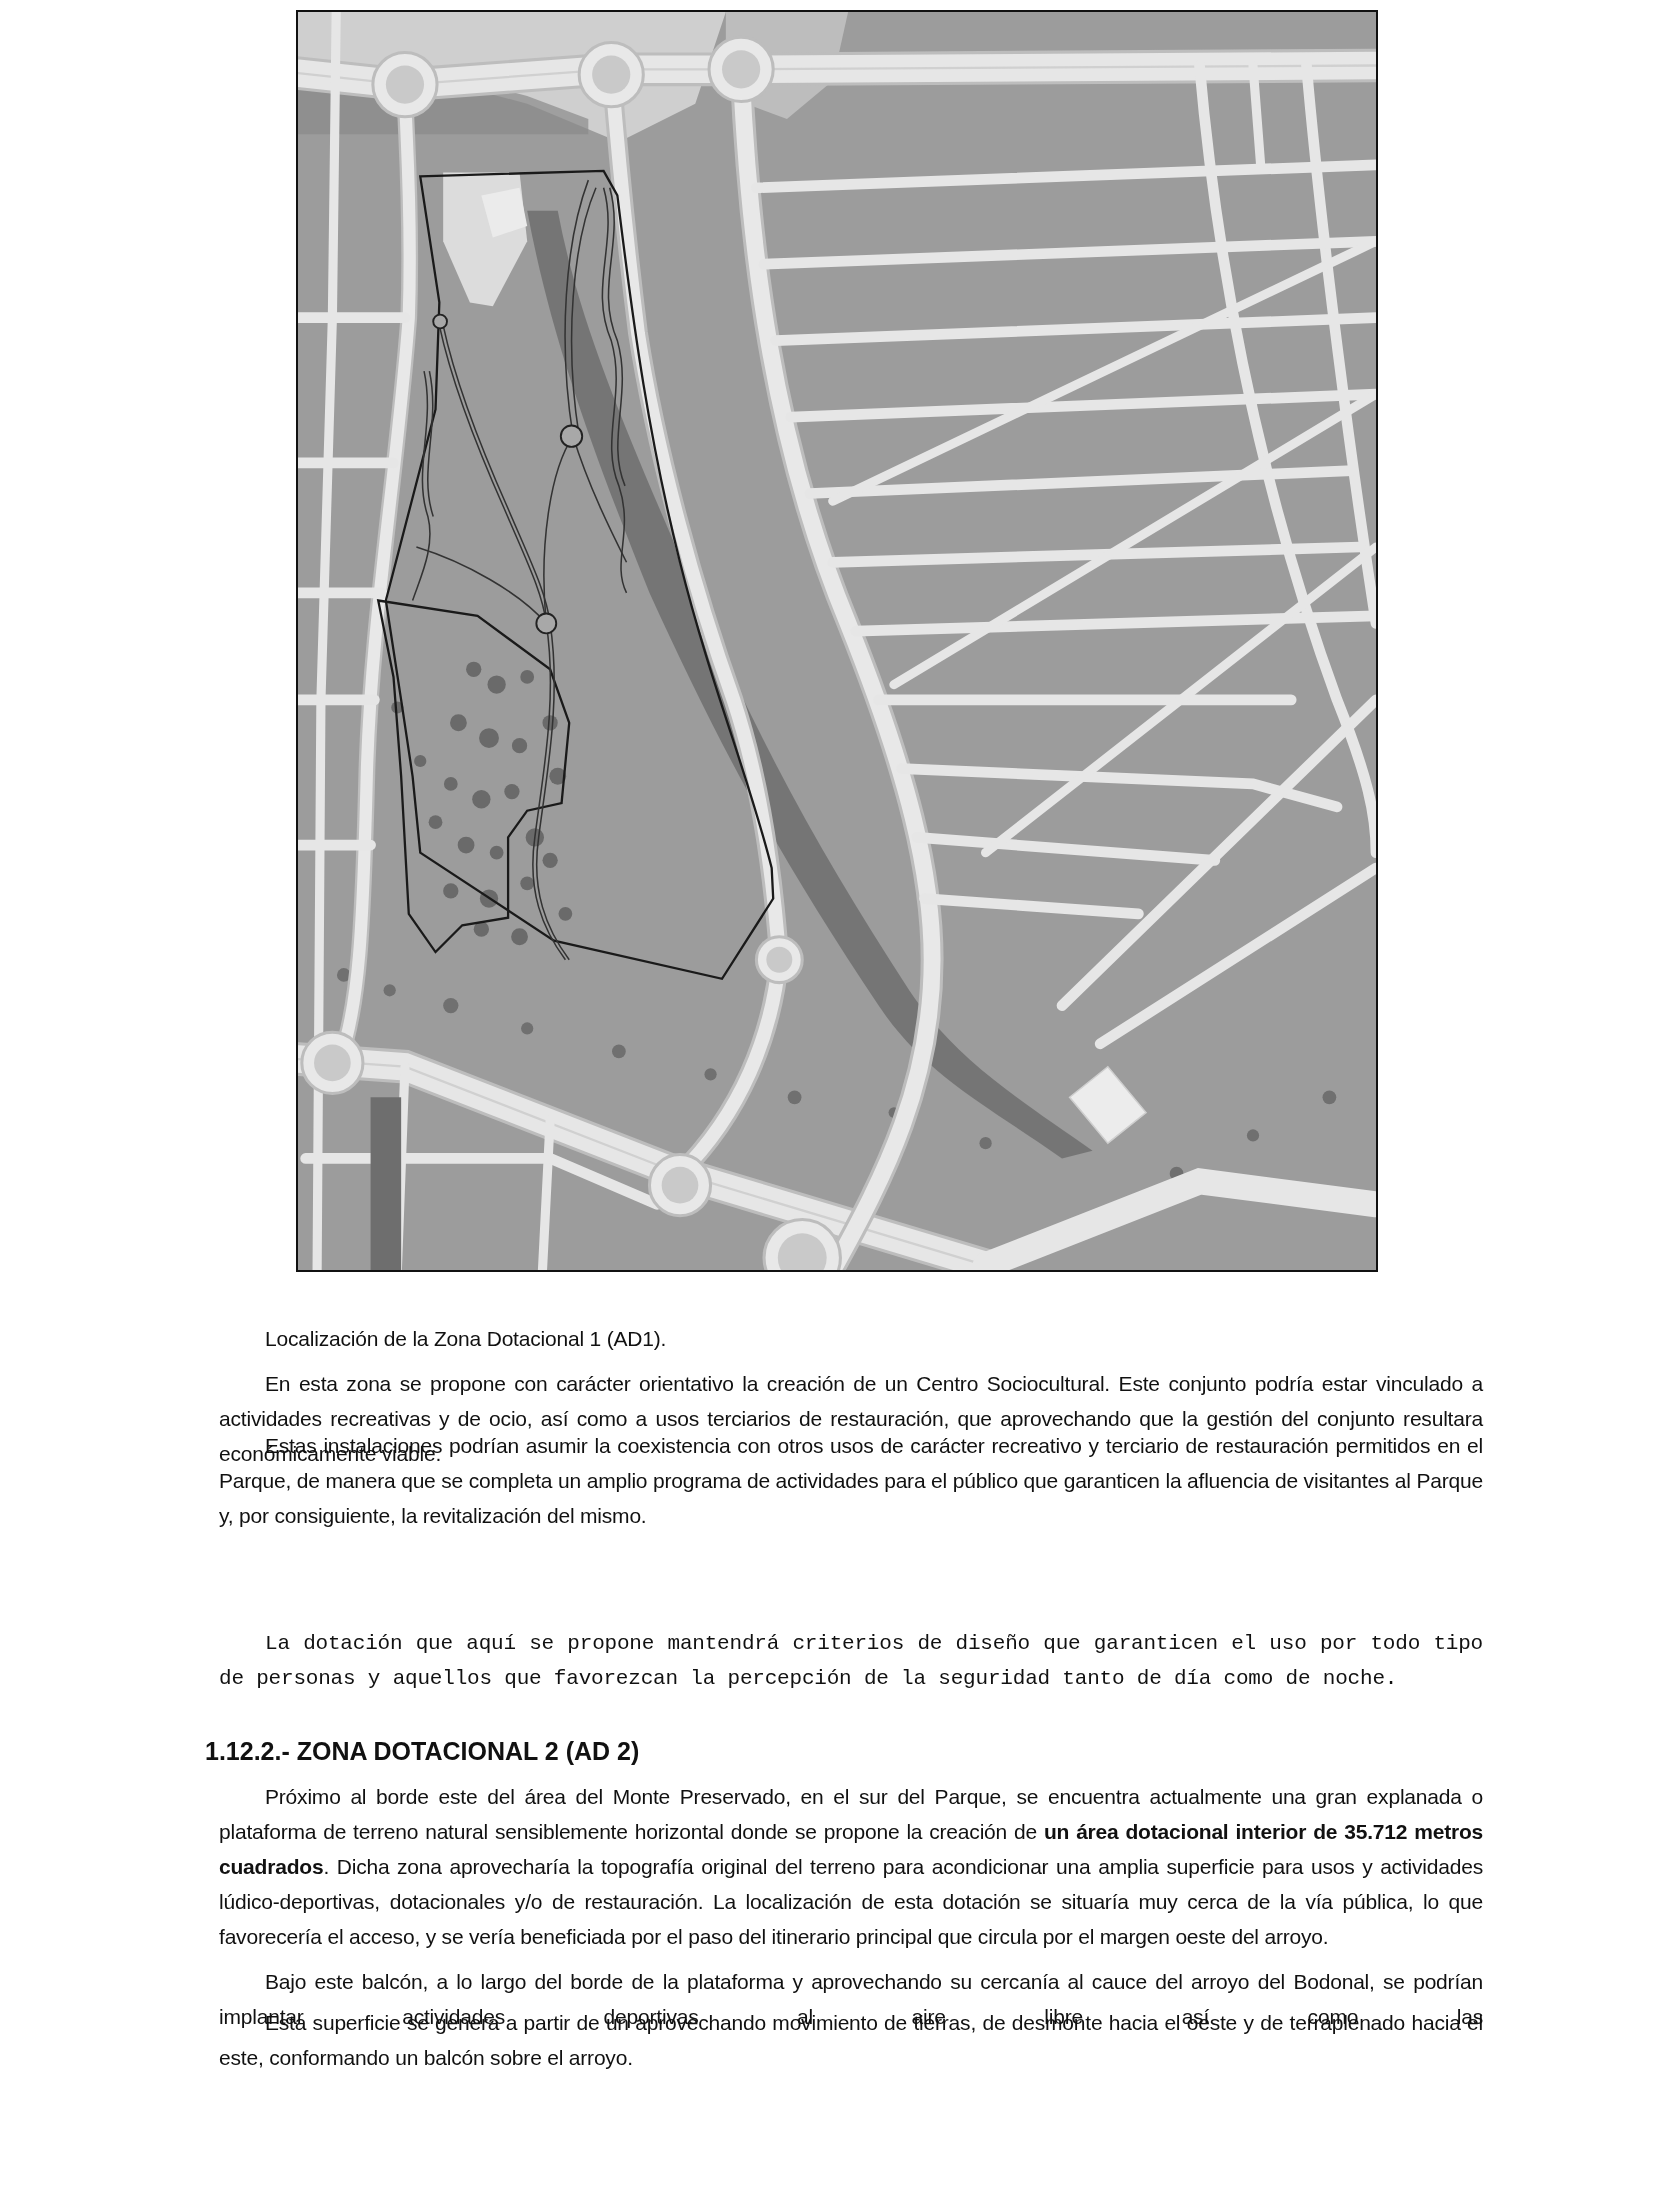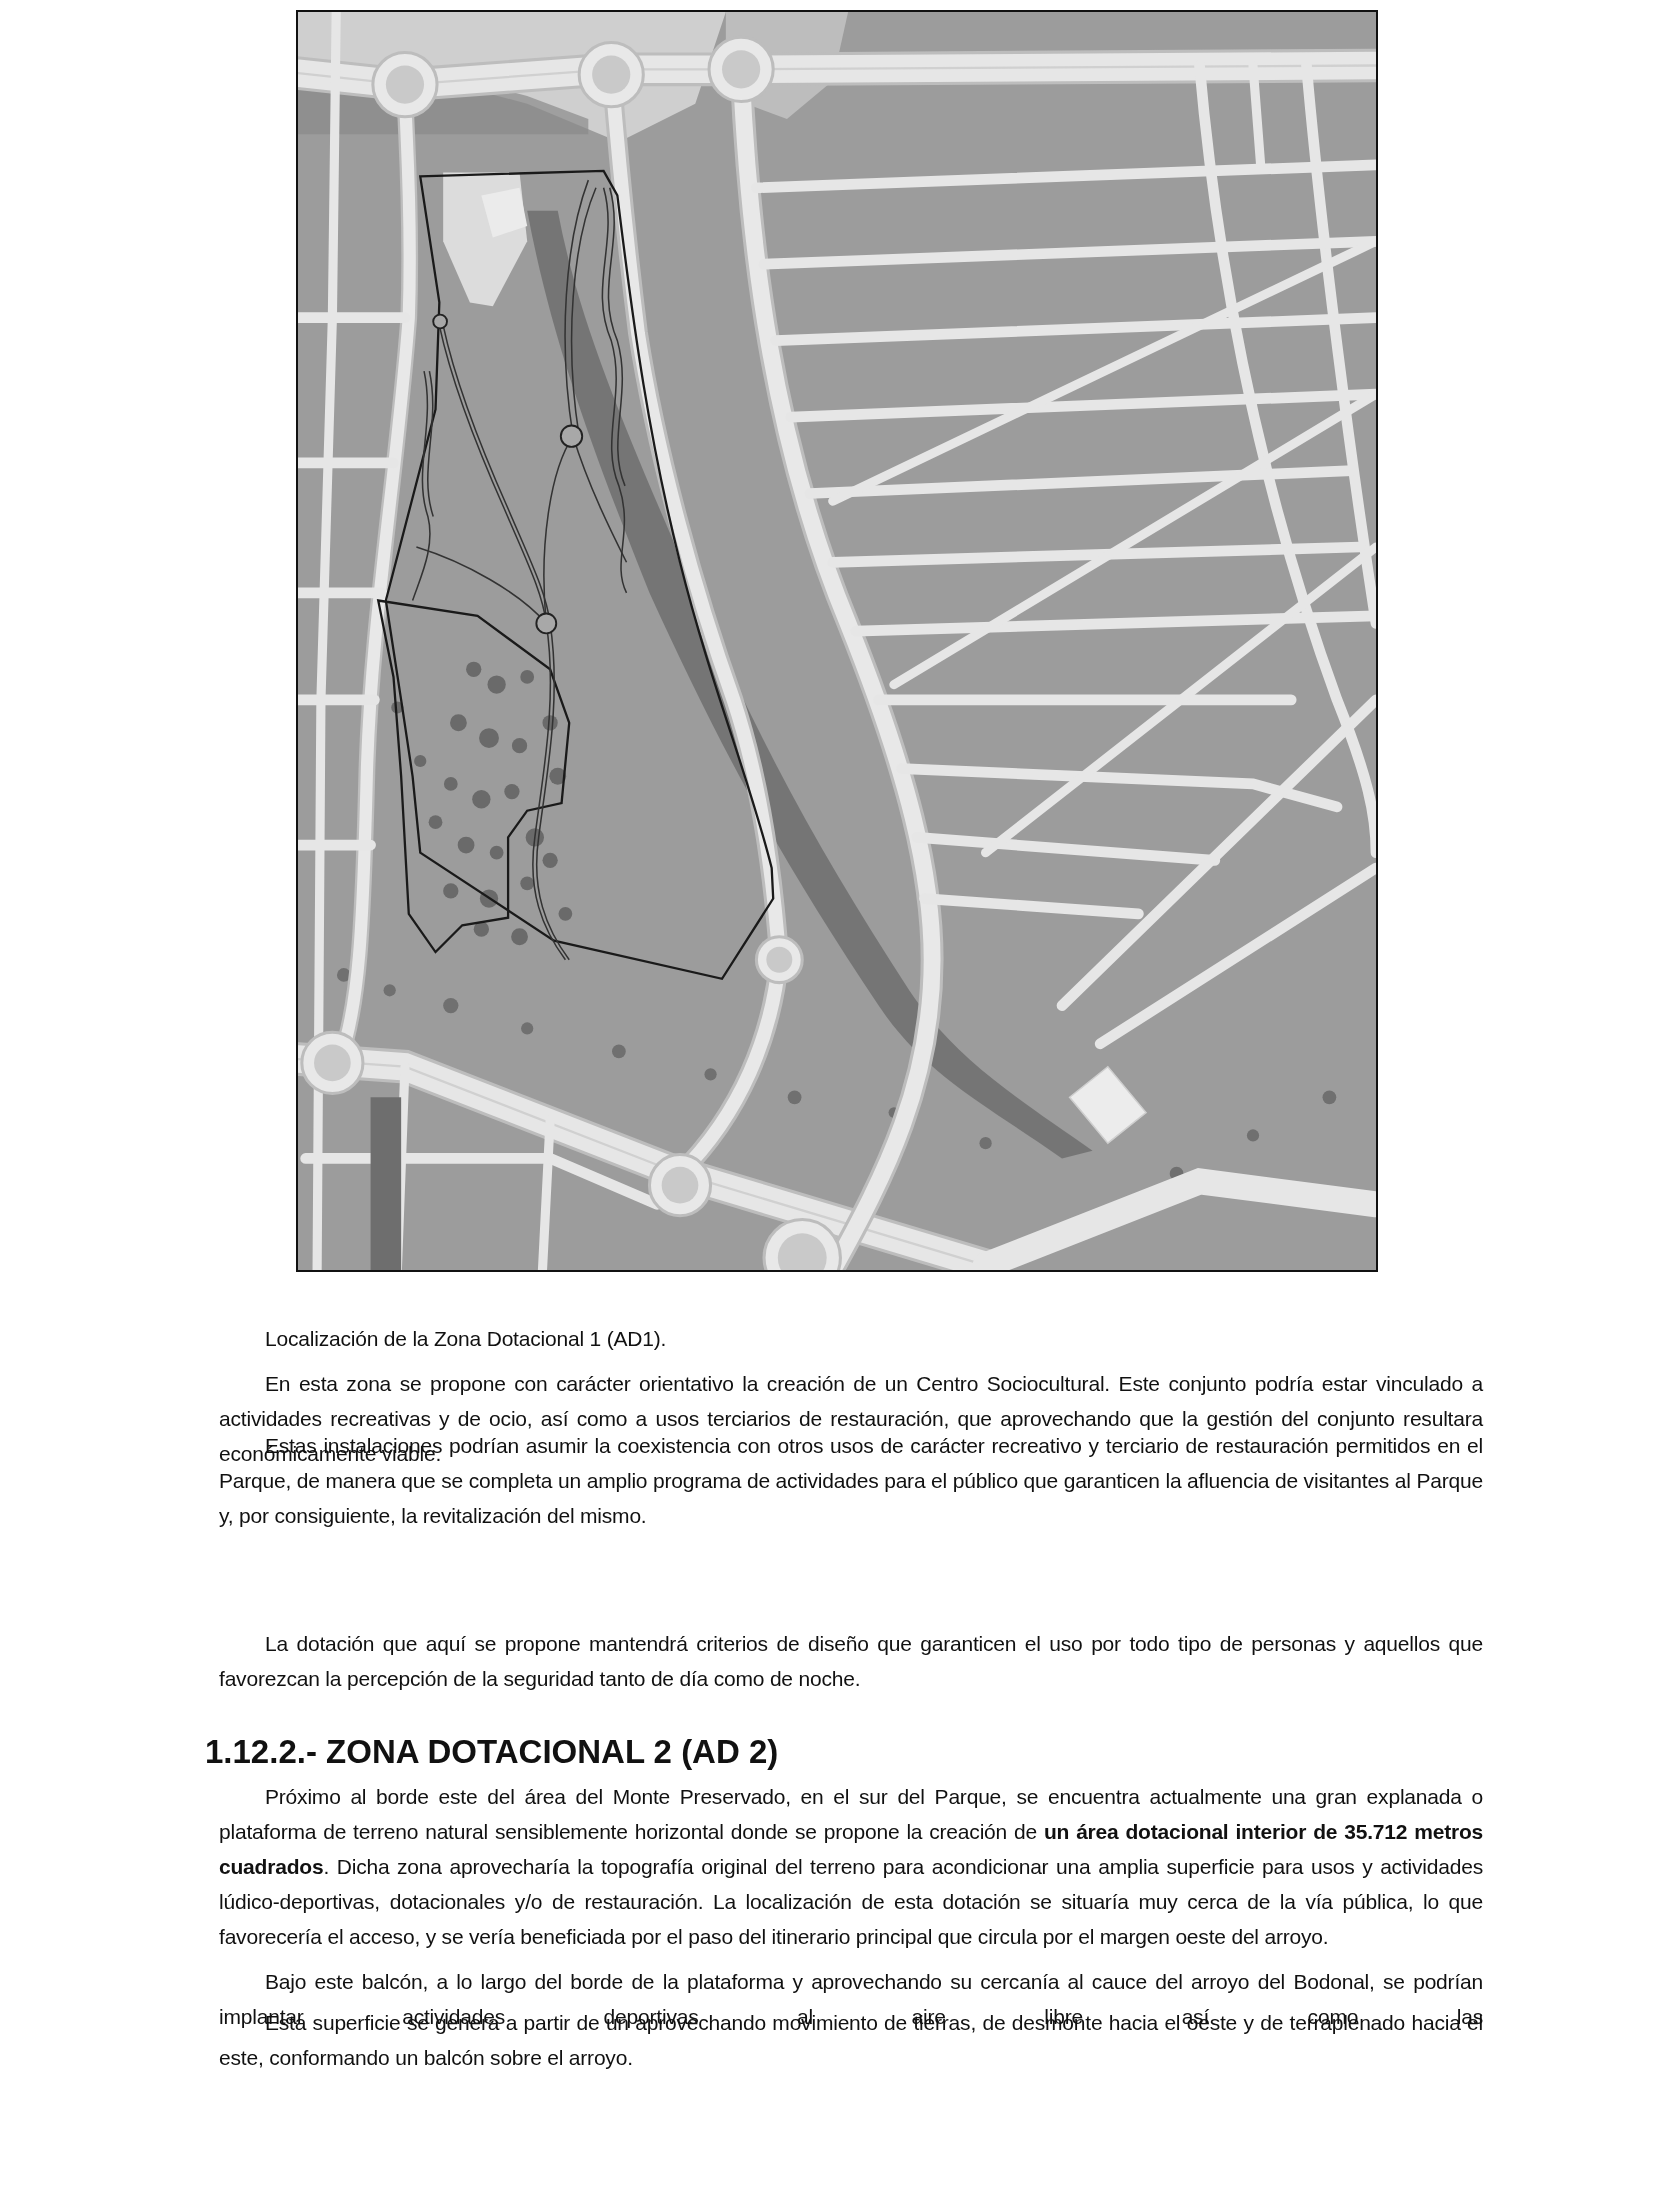--- a/index.html
+++ b/index.html
@@ -7,22 +7,22 @@
          font-family: "Liberation Sans", "DejaVu Sans", sans-serif; color: #111; }
   .map-frame { position: absolute; left: 296px; top: 10px; width: 1078px; height: 1258px;
                border: 2.3px solid #111; background: #9a9a9a; overflow: hidden; }
   .map-frame svg { display: block; width: 100%; height: 100%; }
   .text-col { position: absolute; left: 205px; width: 1264px; }
   .p { font-size: 21px; line-height: 35px; text-align: justify; margin: 14px;
        text-indent: 46px; letter-spacing: -0.2px; font-stretch: condensed; }
   .caption { position: absolute; top: 1307px; }
   .para1 { position: absolute; top: 1352px; }
   .para2 { position: absolute; top: 1414px; }
-  .para3 { position: absolute; top: 1612px; }
-  .heading { position: absolute; top: 1734px; font-size: 33px; font-weight: bold; margin: 0;
+  .para3 { position: absolute; top: 1612px; font-family: Liberation Mono, monospace; }
+  .heading { position: absolute; top: 1734px; font-size: 25px; font-weight: bold; margin: 0;
              line-height: 35px; }
   .para4 { position: absolute; top: 1765px; }
   .para5 { position: absolute; top: 1991px; }
   .para6 { position: absolute: top: 2063px; }
   .para6 { position: absolute; top: 1950px; }
   .just-full { text-align-last: justify; }
 </style>
 </head>
 <body>
 

